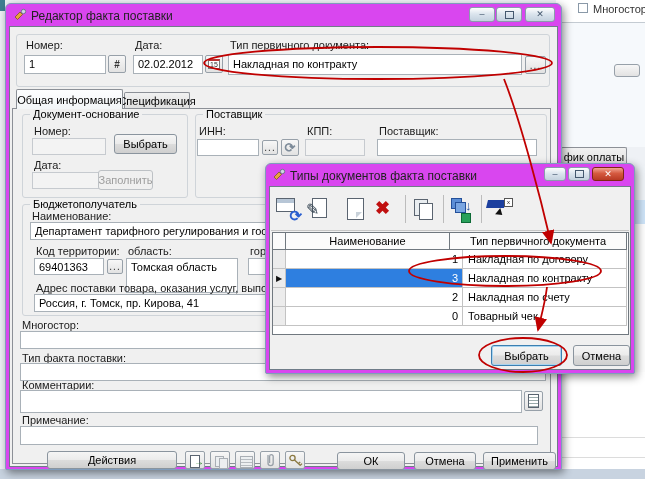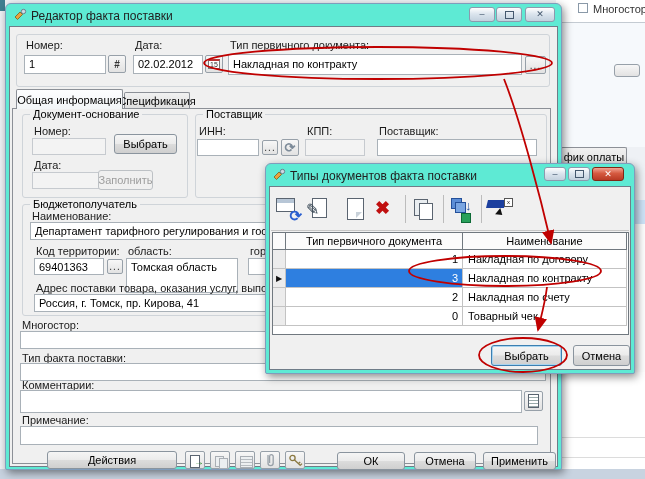--- a/index.html
+++ b/index.html
@@ -11,21 +11,21 @@
          font-size:11px;line-height:15px;padding:1px 4px;color:#000;white-space:nowrap;overflow:hidden}
   .field.dis{background:#f3f3f3;border-color:#c6cacf;color:#666}
   .btn{position:absolute;box-sizing:border-box;border:1px solid #8a949e;border-radius:3px;
        background:linear-gradient(#f5f5f5,#ebebeb 48%,#dcdcdc 52%,#cfcfcf);
        font-size:11px;color:#000;display:flex;align-items:center;justify-content:center;cursor:default}
   .btn.dis{color:#9d9d9d;background:#f0f0f0;border-color:#bdc1c5}
   .btn.def{border-color:#3c7fb1;box-shadow:inset 0 0 0 1px #a9d4ef}
   .sbtn{position:absolute;box-sizing:border-box;border:1px solid #97a0a9;border-radius:2px;
         background:linear-gradient(#f7f7f7,#e2e2e2);display:flex;align-items:center;justify-content:center;
         font-size:10px;color:#333;cursor:default}
-  .win{position:absolute;background:#5eead4;border:1px solid #7f9cbc;border-radius:6px 6px 2px 2px;
+  .win{position:absolute;background:#d946ef;border:1px solid #7f9cbc;border-radius:6px 6px 2px 2px;
        box-shadow:2px 3px 9px rgba(0,0,0,.45)}
   .wtitle{position:absolute;font-size:12px;color:#222;white-space:nowrap}
   .wbtn{position:absolute;box-sizing:border-box;border:1px solid #8b9aae;border-radius:3px;
         background:linear-gradient(#ffffff,#dce5ee 45%,#c3d1de);display:flex;align-items:center;
         justify-content:center;font-size:9px;line-height:9px;color:#44586e;cursor:default}
   .wbtn .sq{width:7px;height:6px;border:1px solid #44586e}
   .wbtn.red{background:linear-gradient(#f2a493,#d55a40 45%,#b83a24);border-color:#7e2715;color:#fff}
   .client{position:absolute;background:#f0f0f0;border:1px solid #6f7c88;box-sizing:border-box}
   .group{position:absolute;border:1px solid #cfd4d9;border-radius:3px;box-sizing:border-box}
   .gtitle{position:absolute;top:-6px;left:7px;background:#f0f0f0;padding:0 3px;font-size:11px;line-height:11px;white-space:nowrap}
@@ -242,22 +242,22 @@
         <div class="tbtn" style="left:214px;top:6px">
           <span class="abs" style="left:2px;top:5px;width:18px;height:8px;background:#1c3f9e;transform:skewX(-14deg)"></span>
           <span class="abs" style="left:19px;top:3px;width:7px;height:7px;background:#fff;border:1px solid #555;font-size:6px;line-height:6px;text-align:center;color:#222">x</span>
           <span class="abs" style="left:12px;top:14px;width:0;height:0;border-left:6px solid #111;border-top:4px solid transparent;border-bottom:4px solid transparent;transform:rotate(40deg)"></span>
         </div>
       </div>
 
       <div class="dtable" style="left:2px;top:45px;width:357px;height:103px">
         <div class="thead">
           <div class="cell cm"></div>
+          <div class="cell c2" style="justify-content:center;padding-left:0">Наименование</div>
           <div class="cell c1" style="justify-content:center;padding-right:0">Тип первичного документа</div>
-          <div class="cell c2" style="justify-content:center;padding-left:0">Наименование</div>
         </div>
         <div class="trow">
           <div class="cell cm"></div>
           <div class="cell c1">1</div>
           <div class="cell c2">Накладная по договору</div>
         </div>
         <div class="trow sel">
           <div class="cell cm">▶</div>
           <div class="cell c1">3</div>
           <div class="cell c2">Накладная по контракту</div>

